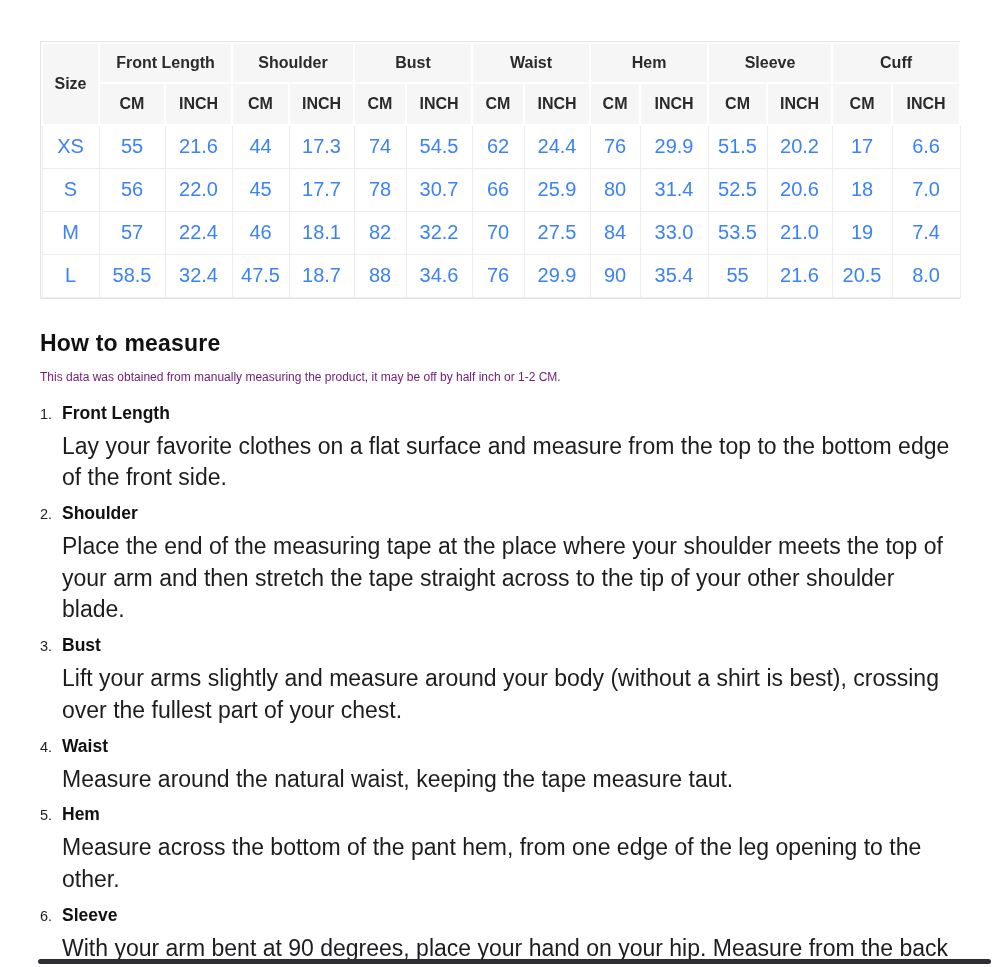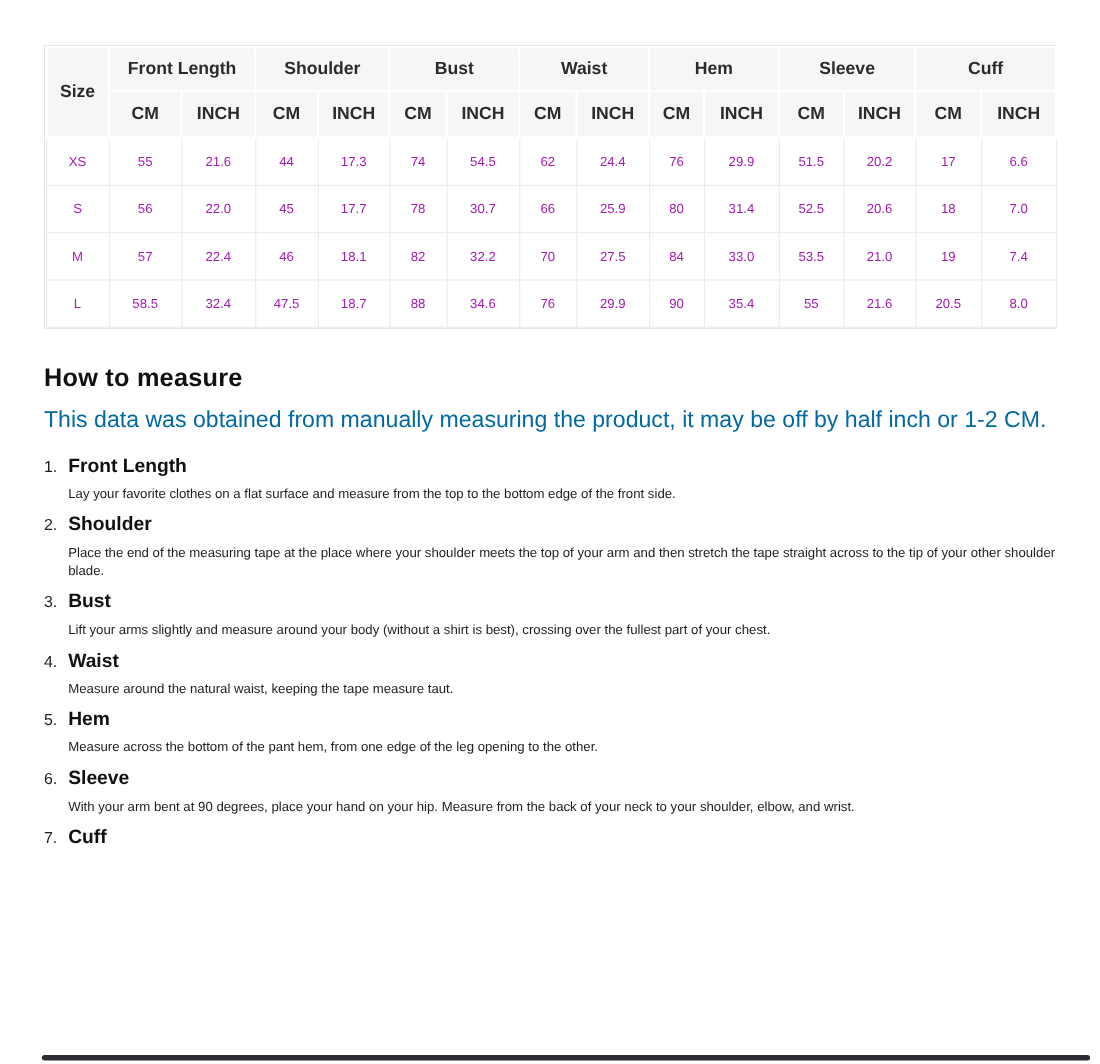--- a/index.html
+++ b/index.html
@@ -28,57 +28,57 @@
     color: #2b2b2b;
     text-align: center;
     border: 2px solid #ffffff;
   }
   th.group-cell { height: 40px; }
   th.unit-cell  { height: 42px; border-bottom-width: 0; }
   th.size-head  { border-bottom-width: 0; margin-top: 12px; }
   table.size-chart td {
     border: 1px solid #ececec;
     text-align: center;
-    font-size: 12px;
-    color: #a21caf;
+    font-size: 20px;
+    color: #3b82f6;
     height: 43px;
     background: #ffffff;
   }
   td.size-cell { color: #3a3a3a; }
 
   
   .htm-title {
     font-size: 23px;
     font-weight: 700;
     color: #111111;
     margin: 31px 0 13px 0;
     letter-spacing: 0.2px;
   }
   .htm-intro {
-    font-size: 21px;
-    color: #0369a1;
+    font-size: 12px;
+    color: #701a75;
     margin: 0 0 19px 0;
   }
   .steps { margin: 0; padding: 0; list-style: none; }
   .step { margin: 0 0 9px 0; }
   .step-head { display: flex; align-items: baseline; }
   .step-num {
     font-size: 14.5px;
     color: #1d1d1f;
     width: 22px;
     flex: 0 0 22px;
   }
   .step-name {
     font-size: 17.5px;
     font-weight: 700;
     color: #111111;
   }
   .step-desc {
     margin: 7px 0 0 22px;
-    font-size: 12px;
+    font-size: 23px;
     line-height: 1.38;
     color: #1d1d1f;
     max-width: 898px;
   }
 
   
   .hscroll-thumb {
     position: absolute;
     left: 38px;
     bottom: 3px;

